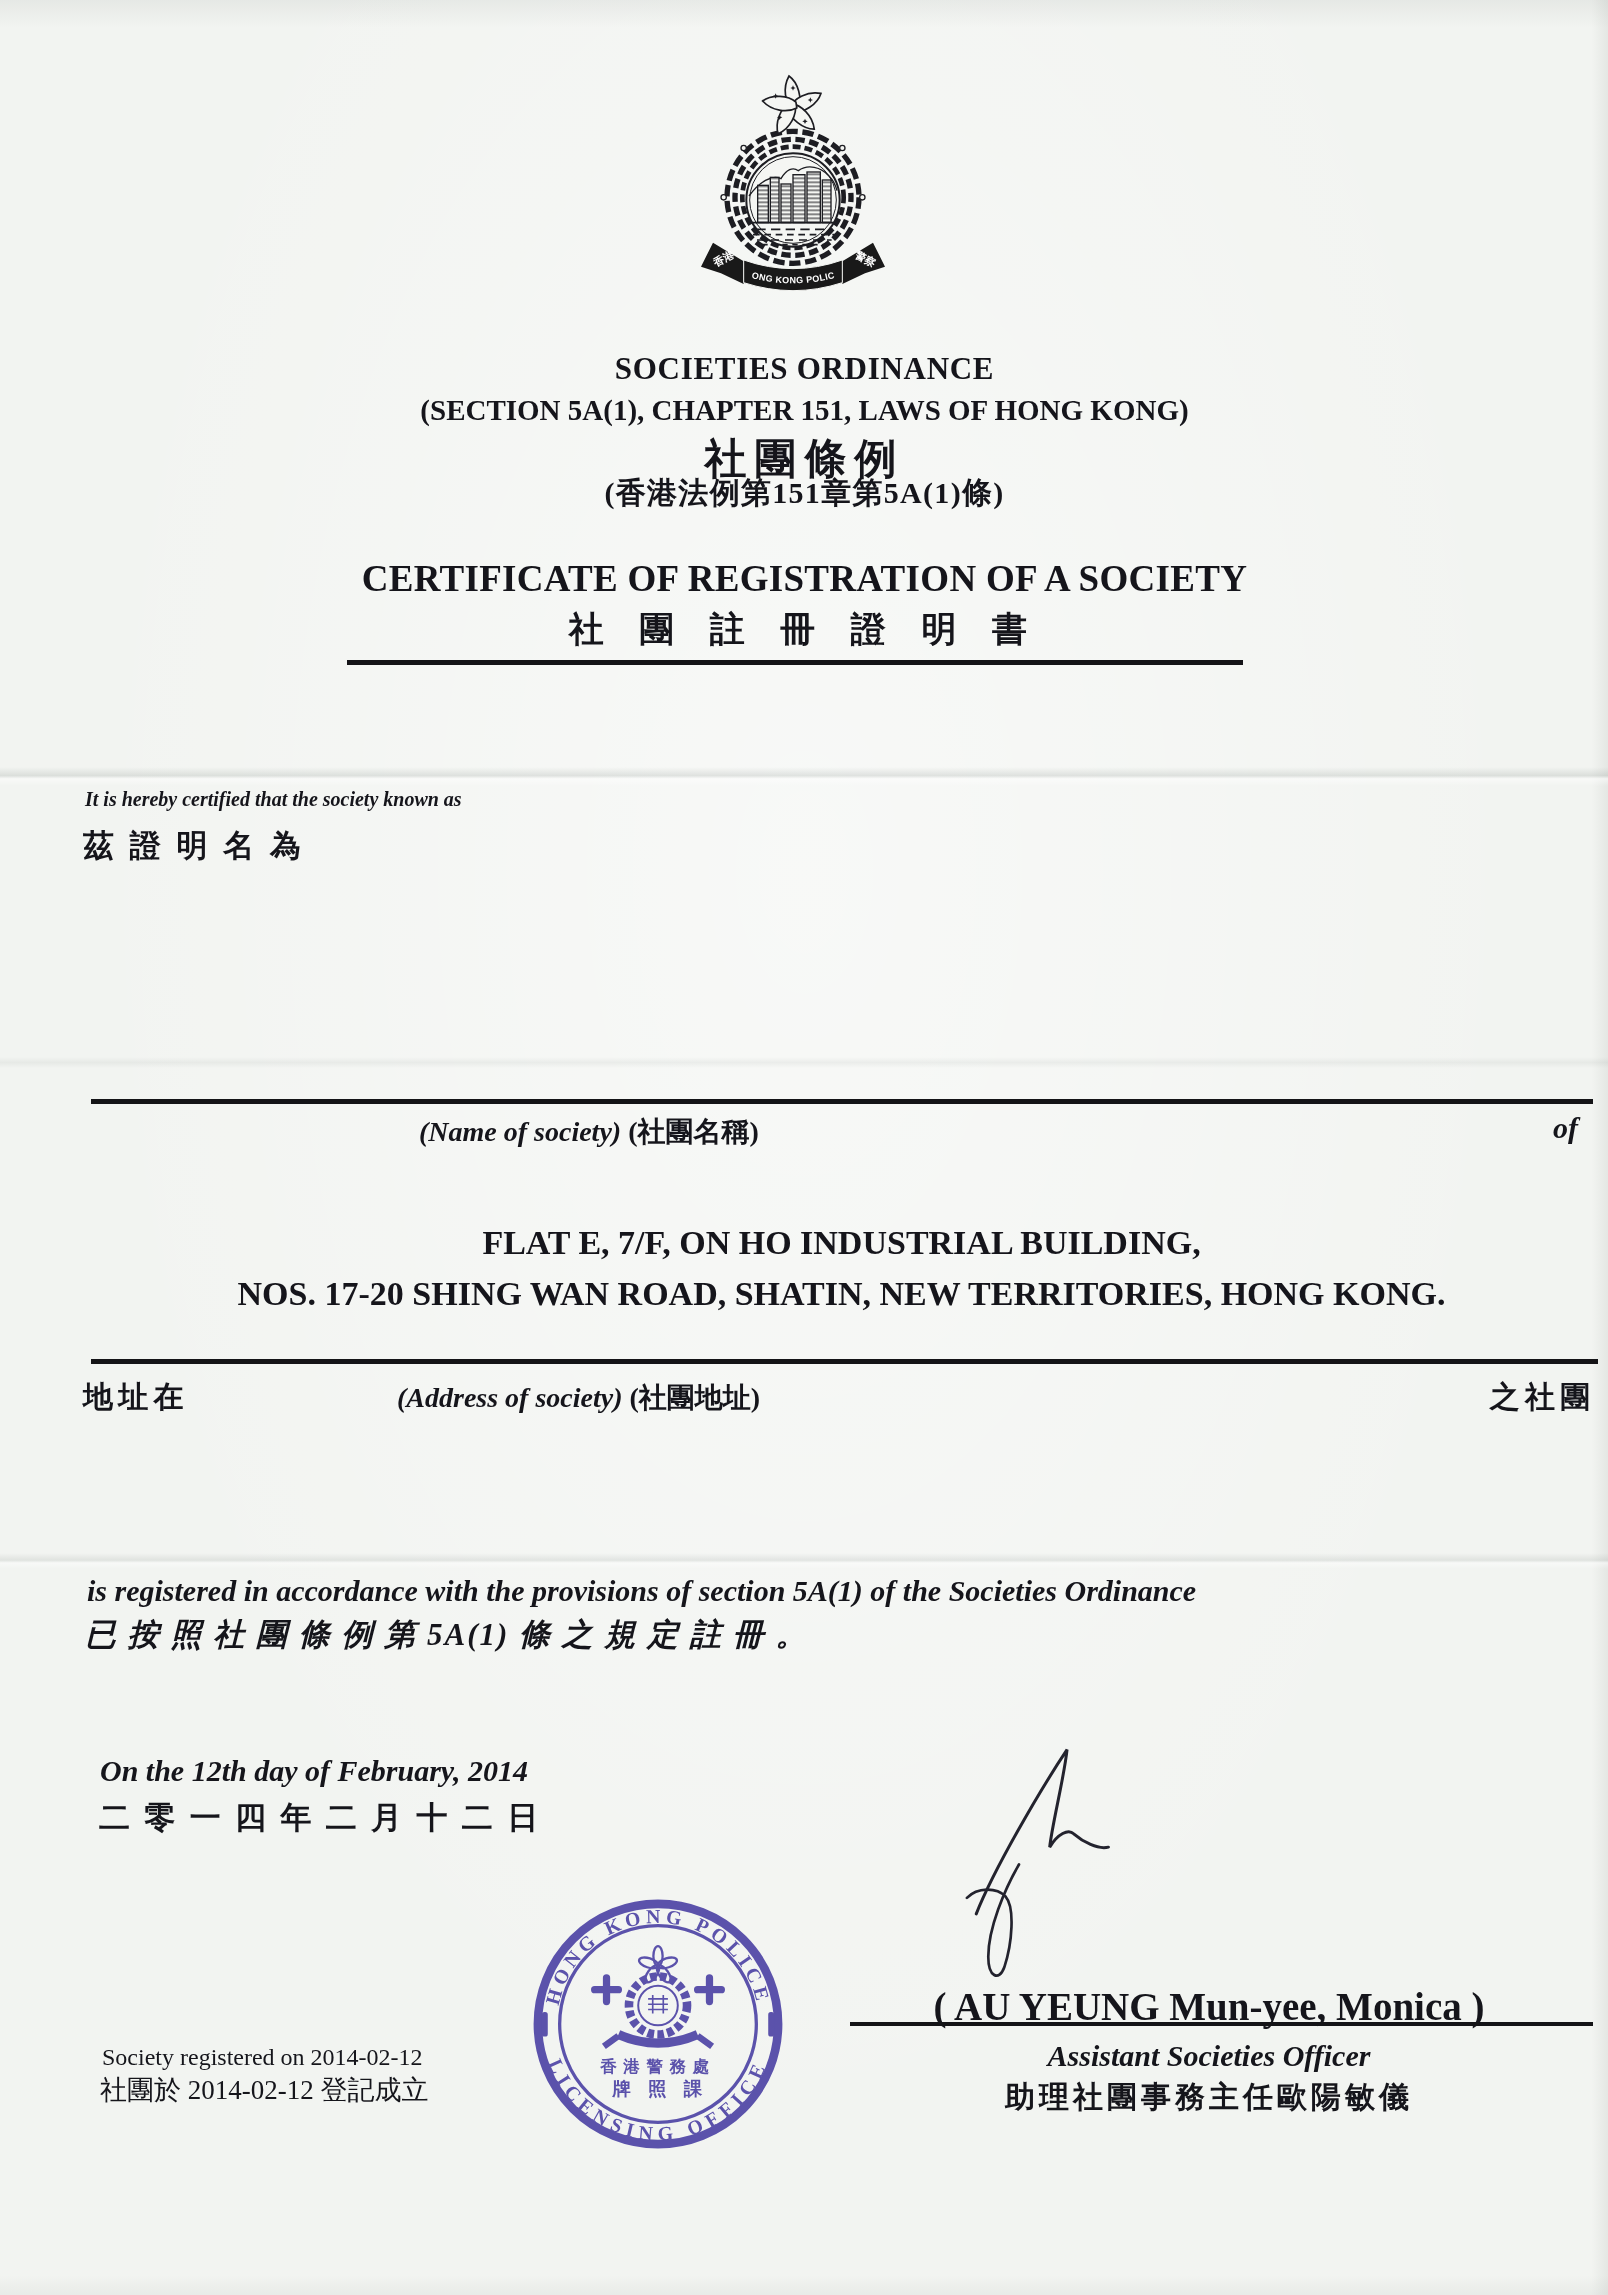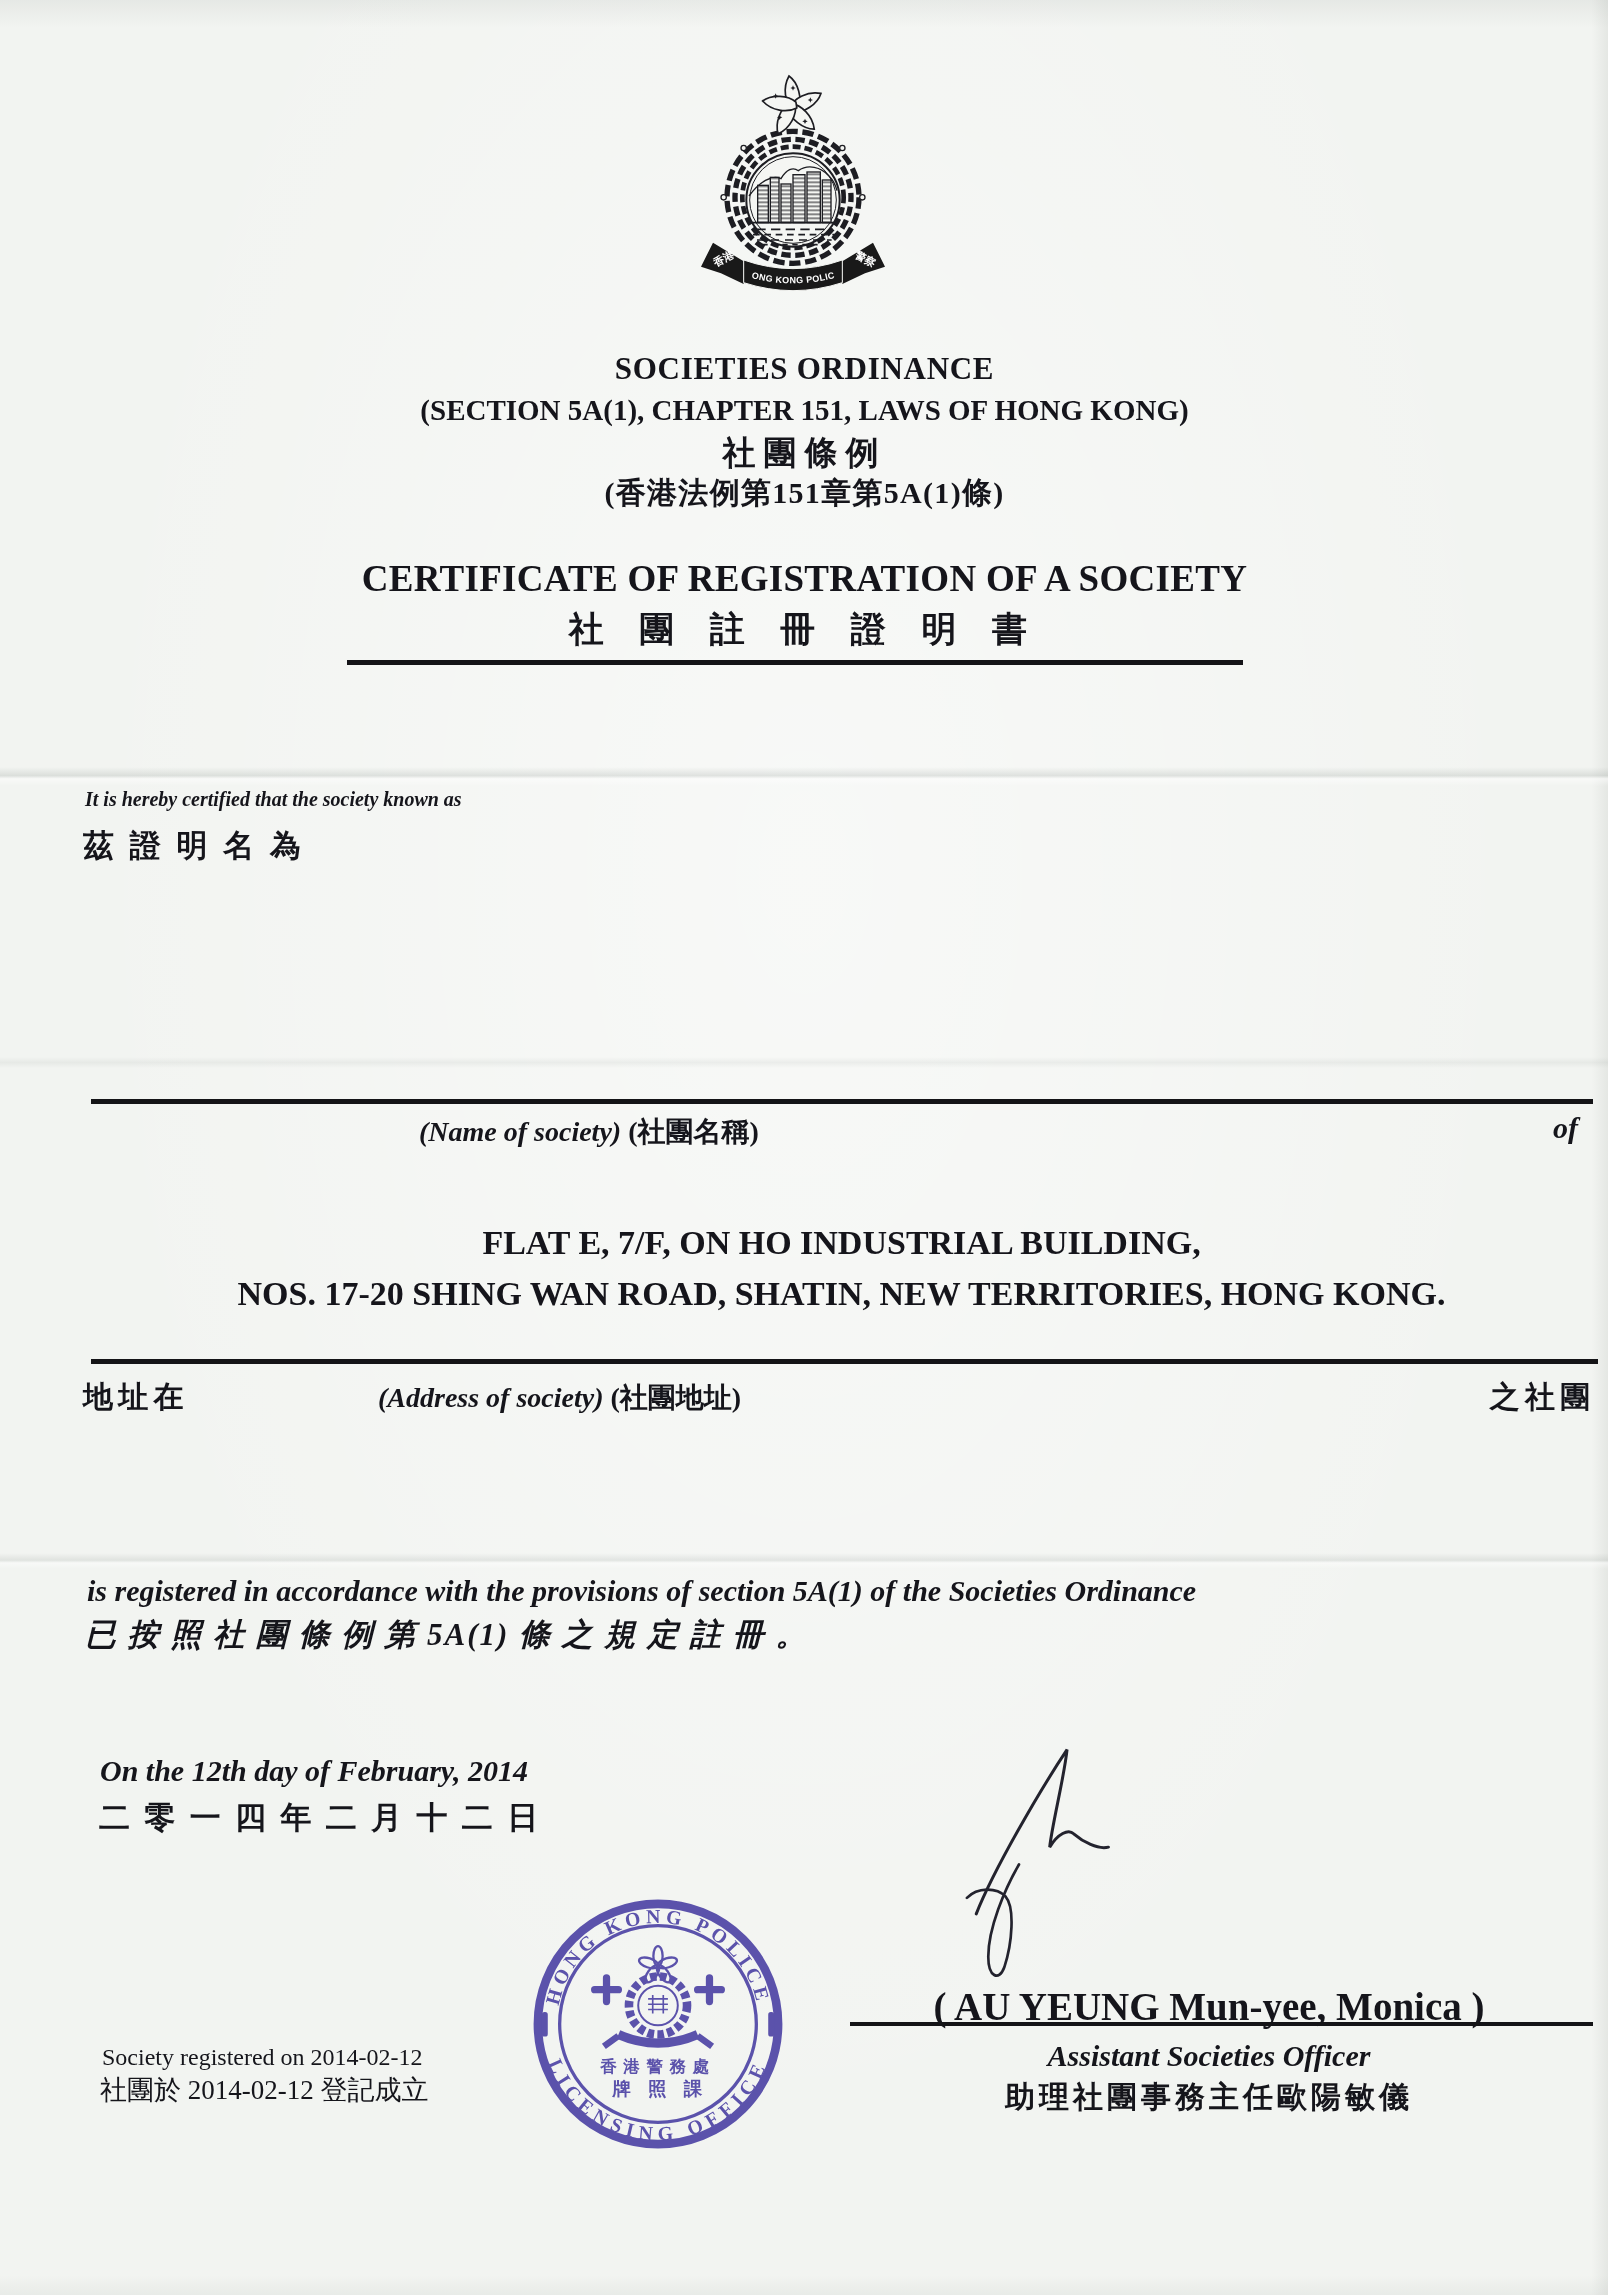--- a/index.html
+++ b/index.html
@@ -22,21 +22,21 @@
   .crease1 { top:767px; height:18.7px;
     background:linear-gradient(180deg, rgba(0,0,0,0), rgba(128,138,132,0.20) 45%, rgba(255,255,255,0.5) 62%, rgba(0,0,0,0)); }
   .crease2 { top:1553px; height:16px;
     background:linear-gradient(180deg, rgba(0,0,0,0), rgba(128,138,132,0.16) 45%, rgba(255,255,255,0.45) 62%, rgba(0,0,0,0)); }
   .crease3 { top:1057px; height:10.7px;
     background:linear-gradient(180deg, rgba(0,0,0,0), rgba(128,138,132,0.10) 50%, rgba(0,0,0,0)); }
 
   .center-line { left:0; width:1609px; text-align:center; }
   .hdr1 { top:351px; font-size:31px; font-weight:bold; letter-spacing:0.7px; }
   .hdr2 { top:394px; font-size:29px; font-weight:bold; }
-  .hdr3 { top:431px; font-size:33px; font-weight:bold; letter-spacing:8px; }
+  .hdr3 { top:431px; font-size:42px; font-weight:bold; letter-spacing:8px; }
   .hdr4 { top:473px; font-size:30px; font-weight:bold; letter-spacing:1.3px; }
 
   .title-en { top:557px; font-size:37px; font-weight:bold; letter-spacing:0.3px; }
   .title-zh { top:606px; font-size:35px; font-weight:bold; letter-spacing:13.4px; }
 
   .rule { position:absolute; background:#141417; }
   .rule-title { top:660px;  left:347px;  width:896px; height:5.3px; }
   .rule-name  { top:1099px; left:91px;  width:1502px; height:4.7px; }
   .rule-addr  { top:1359px; left:91px;  width:1507px; height:4.7px; }
   .rule-sign  { top:2022px; left:850px; width:743px; height:4px; }
@@ -45,21 +45,21 @@
   .certify-zh { top:825px; left:83px; font-size:31px; font-weight:bold; letter-spacing:4px;font-family:Liberation Serif, serif; }
 
   .name-value { top:1042px; left:91px; width:1502px; text-align:center; font-size:32px; font-weight:bold; }
   .name-label { top:1113px; left:419px; font-size:28px; font-weight:bold; }
   .name-label .en, .addr-label .en { font-style:italic; }
   .name-of { top:1111px; right:31px; font-size:30px; font-weight:bold; font-style:italic; }
 
   .addr1 { top:1224px; left:90px; width:1503px; text-align:center; font-size:34px; font-weight:bold; }
   .addr2 { top:1275px; left:90px; width:1503px; text-align:center; font-size:34px; font-weight:bold; }
   .addr-prefix { top:1377px; left:83px;  font-size:30px; font-weight:bold; letter-spacing:5.3px; }
-  .addr-label  { top:1379px; left:378px;  font-size:28px; font-weight:bold; }
+  .addr-label  { top:1379px; left:397px;  font-size:28px; font-weight:bold; }
   .addr-suffix { top:1377px; right:13.4px;  font-size:30px; font-weight:bold; letter-spacing:5.3px; }
 
   .reg-en { top:1574px; left:87px; font-size:30px; font-weight:bold; font-style:italic; }
   .reg-zh { top:1614px; left:85px; font-size:31px; font-weight:bold; letter-spacing:2px;font-style:italic; }
 
   .date-en { top:1754px; left:100px; font-size:30px; font-weight:bold; font-style:italic; }
   .date-zh { top:1797px; left:99px; font-size:31px; font-weight:bold; letter-spacing:3.3px; }
 
   .signer-name     { top:1984px; left:875px; width:668px; text-align:center; font-size:39px; font-weight:bold; }
   .signer-title-en { top:2039px; left:875px; width:668px; text-align:center; font-size:30px; font-weight:bold; font-style:italic; }

